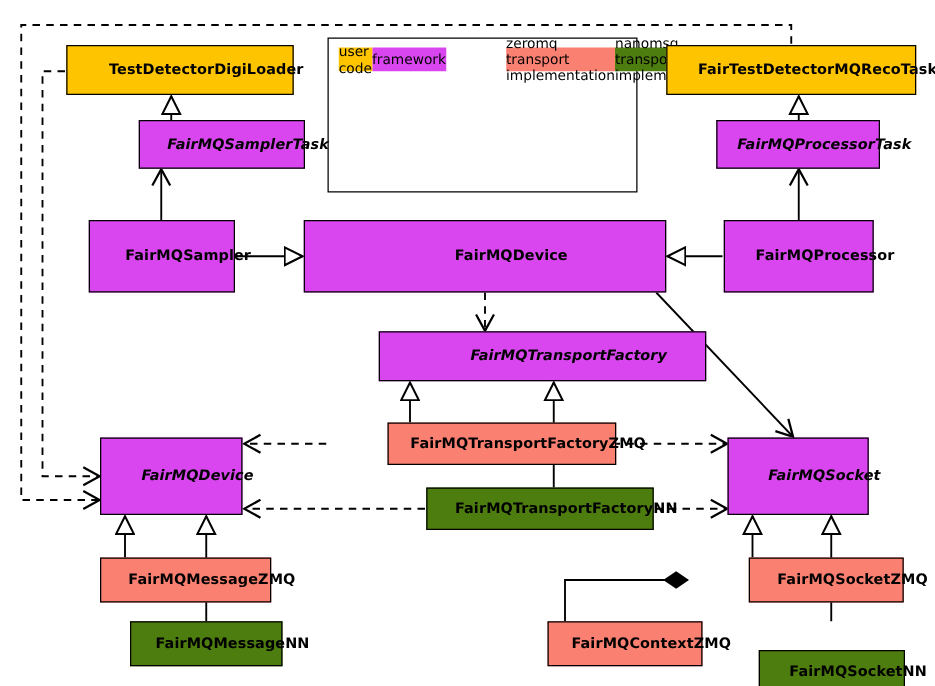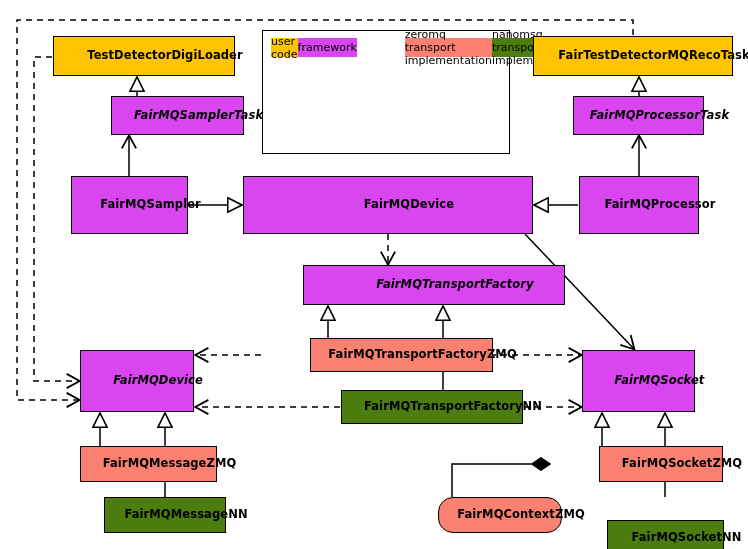--- a/index.html
+++ b/index.html
@@ -99,16 +99,16 @@
   <div class="node fw abstract" style="left:573px;top:96px;width:131px;height:39px;">FairMQProcessorTask</div>
   <div class="node fw" style="left:579px;top:176px;width:120px;height:58px;">FairMQProcessor</div>
   <div class="node fw abstract" style="left:261px;top:265px;width:262px;height:40px;margin-left:42px;">FairMQTransportFactory</div>
   <div class="node zmq" style="left:262px;top:338px;width:183px;height:34px;">FairMQTransportFactoryZMQ</div>
   <div class="node nn" style="left:341px;top:390px;width:182px;height:34px;text-align:center;">FairMQTransportFactoryNN</div>
   <div class="node fw abstract" style="left:80px;top:350px;width:114px;height:62px;">FairMQDevice</div>
   <div class="node fw abstract" style="left:582px;top:350px;width:113px;height:62px;">FairMQSocket</div>
   <div class="node nn" style="left:104px;top:497px;width:122px;height:36px;">FairMQMessageNN</div>
   <div class="node zmq" style="left:32px;top:446px;width:137px;height:36px;">FairMQMessageZMQ</div>
   <div class="node zmq" style="left:551px;top:446px;width:124px;height:36px;">FairMQSocketZMQ</div>
-  <div class="node zmq" style="left:390px;top:497px;width:124px;height:36px;border-radius:15px;">FairMQContextZMQ</div>
+  <div class="node zmq" style="left:390px;top:497px;width:124px;height:36px;">FairMQContextZMQ</div>
   <div class="node nn" style="left:607px;top:520px;width:117px;height:36px;">FairMQSocketNN</div>
 
 </div>
 
 </body></html>

